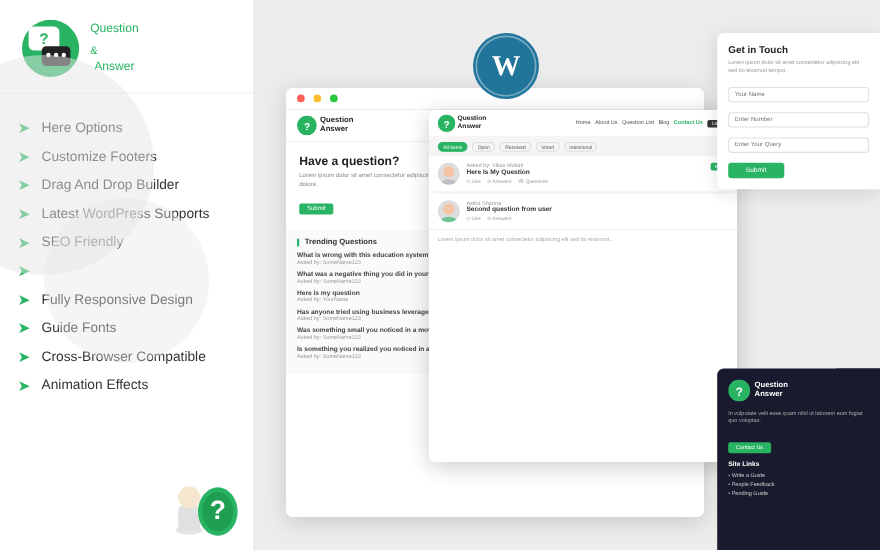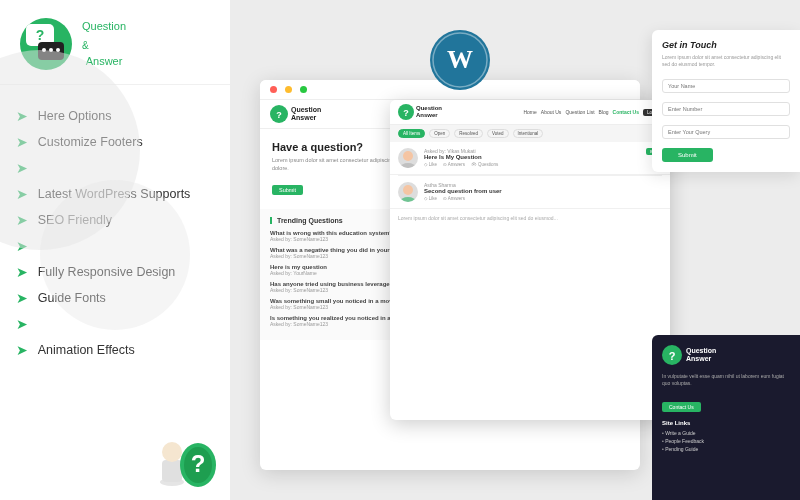--- a/index.html
+++ b/index.html
@@ -327,21 +327,20 @@
       border-radius: 6px 0 0 6px;
       box-shadow: -2px 4px 15px rgba(0,0,0,0.1);
       padding: 10px;
       z-index: 20;
     }
     .git-title {
       font-size: 9px;
       font-weight: 700;
       color: #222;
       margin-bottom: 4px;
-      font-style: italic;
     }
     .git-desc {
       font-size: 5px;
       color: #999;
       line-height: 1.4;
       margin-bottom: 6px;
     }
     .git-input {
       width: 100%;
       border: 1px solid #e0e0e0;
@@ -470,20 +469,21 @@
     <li>
       <span class="arrow-icon">➤</span>
       <span>Here Options</span>
     </li>
     <li>
       <span class="arrow-icon">➤</span>
       <span>Customize Footers</span>
     </li>
     <li>
       <span class="arrow-icon">➤</span>
+      <span>Drag And Drop Builder</span>
     </li>
     <li>
       <span class="arrow-icon">➤</span>
       <span>Latest WordPress Supports</span>
     </li>
     <li>
       <span class="arrow-icon">➤</span>
       <span>SEO Friendly</span>
     </li>
     <li>
@@ -492,20 +492,21 @@
     <li>
       <span class="arrow-icon">➤</span>
       <span>Fully Responsive Design</span>
     </li>
     <li>
       <span class="arrow-icon">➤</span>
       <span>Guide Fonts</span>
     </li>
     <li>
       <span class="arrow-icon">➤</span>
+      <span>Cross-Browser Compatible</span>
     </li>
     <li>
       <span class="arrow-icon">➤</span>
       <span>Animation Effects</span>
     </li>
   </ul>
 
   <div class="question-figure">
     <svg viewBox="0 0 80 90" xmlns="http://www.w3.org/2000/svg" width="80" height="90">
 

